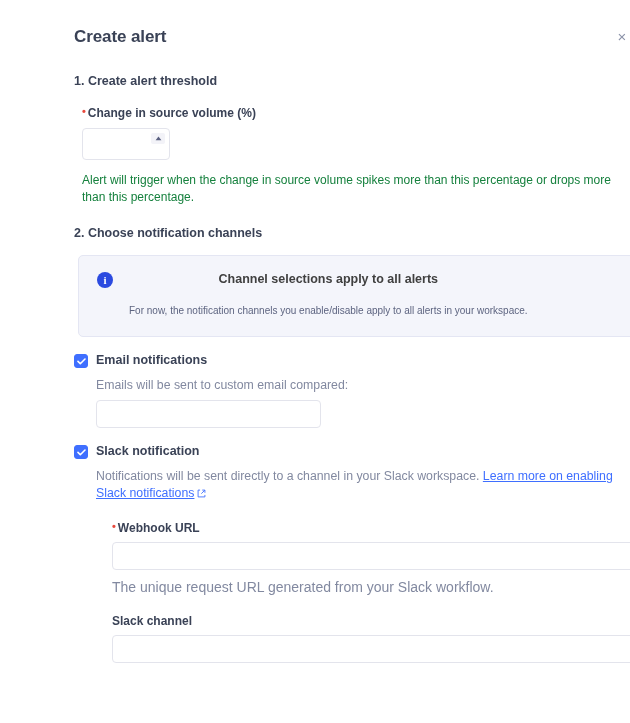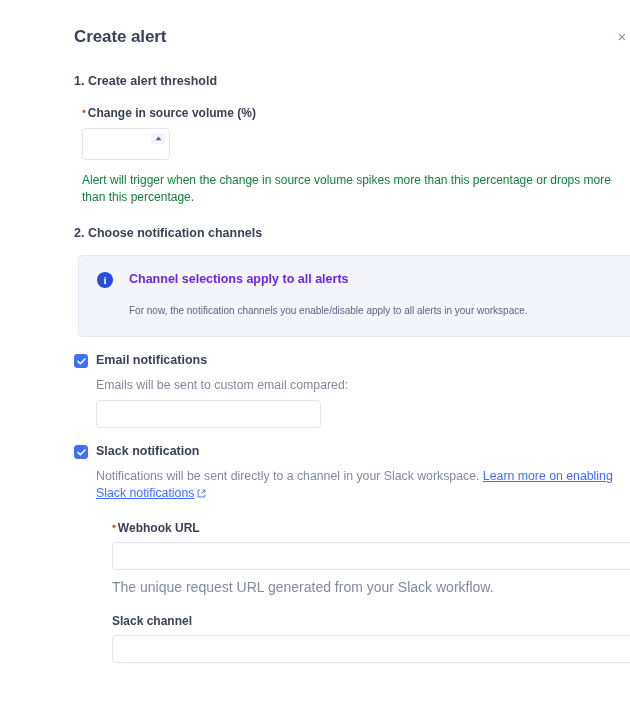--- a/index.html
+++ b/index.html
@@ -178,23 +178,24 @@
     align-items: center;
     justify-content: center;
     line-height: 1;
     margin-top: 1px;
     font-family: "Liberation Serif", serif;
   }
   .banner-text { padding-left: 16px; }
   .banner-title {
     font-size: 12.5px;
     font-weight: 700;
-    color: #6d28d9;
-    line-height: 16px;
-    margin: 0;
+    color: #404040;
+    line-height: 16px;
+    margin: 0;
+    text-align: center;
   }
   .banner-desc {
     font-size: 10px;
     color: #5d6480;
     line-height: 17px;
     margin: 0;
     padding-top: 15px;
   }
 
   

